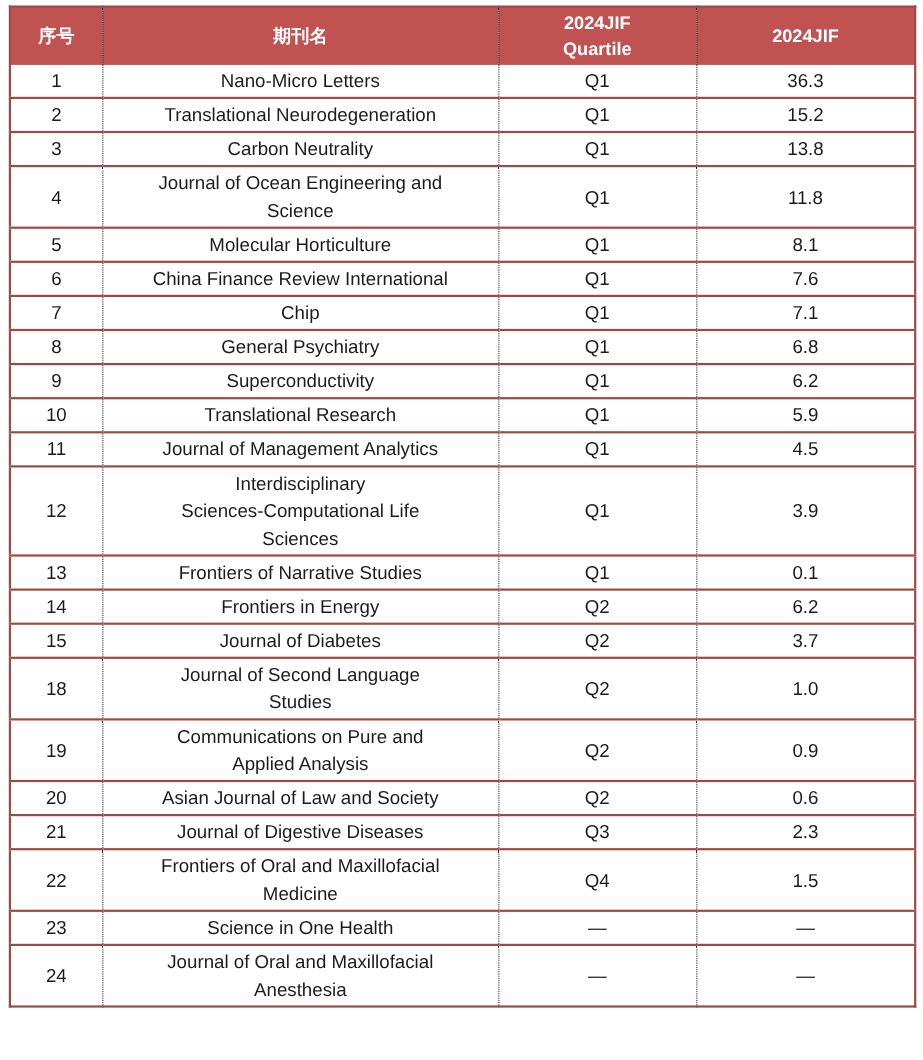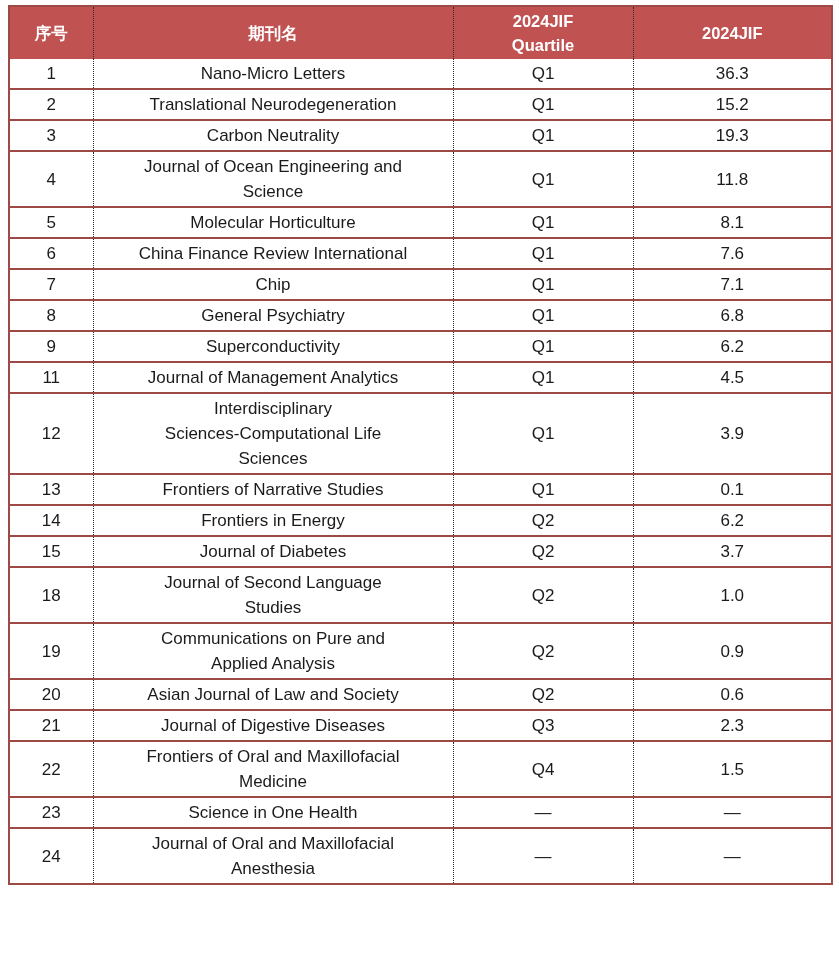--- a/index.html
+++ b/index.html
@@ -86,21 +86,21 @@
         <tr>
     <td>2</td>
     <td>Translational Neurodegeneration</td>
     <td>Q1</td>
     <td>15.2</td>
   </tr>
         <tr>
     <td>3</td>
     <td>Carbon Neutrality</td>
     <td>Q1</td>
-    <td>19.3</td>
+    <td>13.8</td>
   </tr>
         <tr>
     <td>4</td>
     <td>Journal of Ocean Engineering and
 Science</td>
     <td>Q1</td>
     <td>11.8</td>
   </tr>
         <tr>
     <td>5</td>
@@ -124,20 +124,26 @@
     <td>8</td>
     <td>General Psychiatry</td>
     <td>Q1</td>
     <td>6.8</td>
   </tr>
         <tr>
     <td>9</td>
     <td>Superconductivity</td>
     <td>Q1</td>
     <td>6.2</td>
+  </tr>
+        <tr>
+    <td>10</td>
+    <td>Translational Research</td>
+    <td>Q1</td>
+    <td>5.9</td>
   </tr>
         <tr>
     <td>11</td>
     <td>Journal of Management Analytics</td>
     <td>Q1</td>
     <td>4.5</td>
   </tr>
         <tr>
     <td>12</td>
     <td>Interdisciplinary

